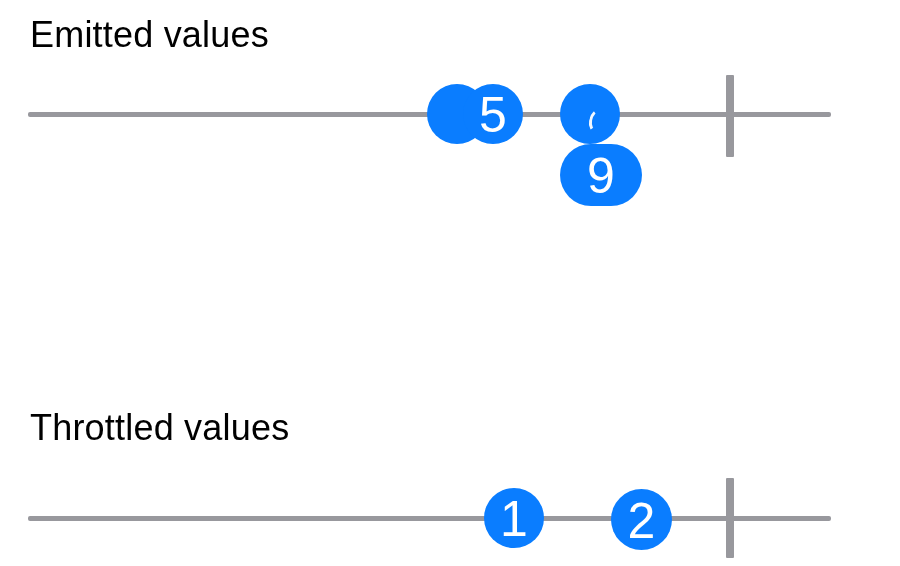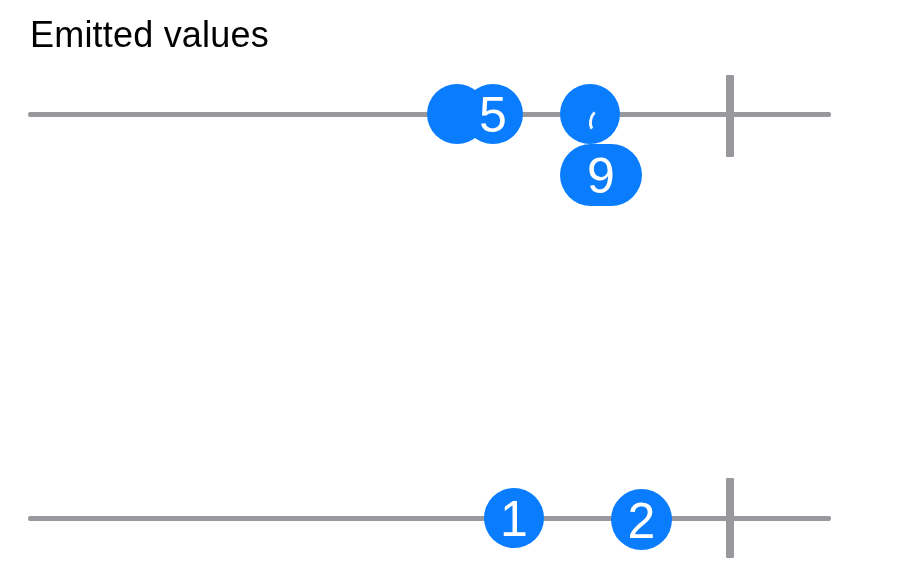--- a/index.html
+++ b/index.html
@@ -106,20 +106,21 @@
     <span class="event-label">5</span>
   </div>
   <div id="ev-e3" class="event">
     <span class="event-label"></span>
   </div>
   <div class="hidden-label-fragment"></div>
   <div id="ev-e5" class="event">
     <span class="event-label">9</span>
   </div>
 
+  <h2 id="throttled-title" class="section-title">Throttled values</h2>
 
   <div id="throttled-timeline" class="timeline"></div>
 
   <div id="throttled-end-tick" class="end-tick"></div>
 
   <div id="ev-t1" class="event">
     <span class="event-label">1</span>
   </div>
   <div id="ev-t2" class="event">
     <span class="event-label">2</span>

